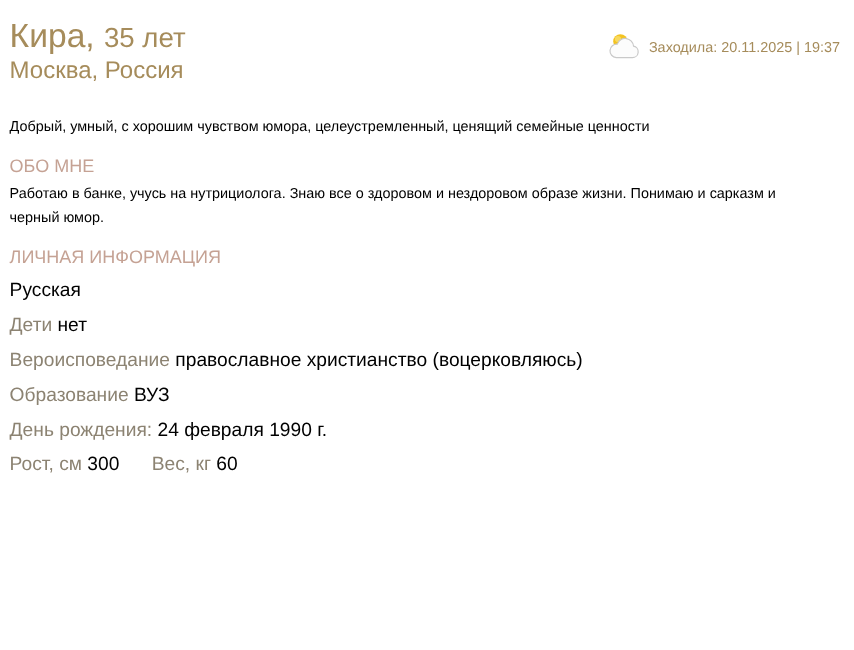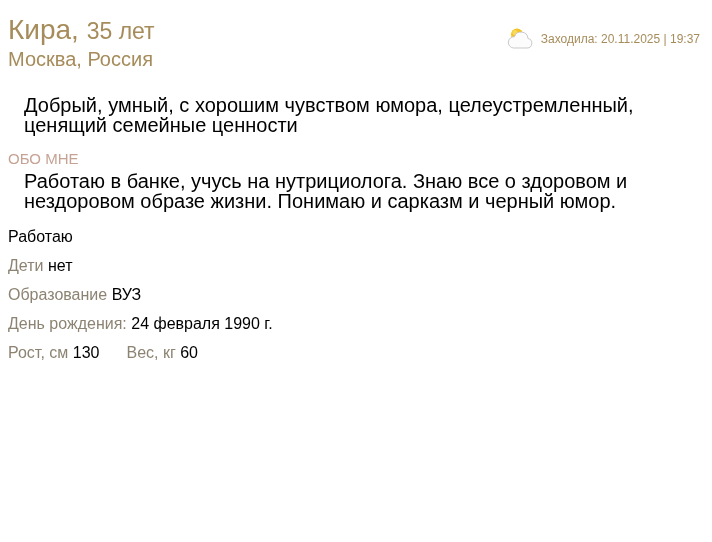--- a/index.html
+++ b/index.html
@@ -50,22 +50,22 @@
   .weather { width: 26px; height: 23px; display: inline-block; flex: 0 0 auto; }
   
   .sec-h {
     margin: 0;
     font-size: 15px;
     font-weight: 400;
     line-height: 16px;
     color: #c5a294;
   }
   .sec-p {
-    margin: 4px 0 16px 16px;
-    font-size: 20px;
+    margin: 4px 0 16px 0;
+    font-size: 12px;
     line-height: 20px;
     max-width: 655px;
     color: #000000;
   }
   .rows { margin-top: 10px; }
   .info-row {
     font-size: 16px;
     line-height: 19px;
     margin-bottom: 10px;
     color: #000000;
@@ -114,36 +114,41 @@
   <section>
     <p class="sec-p">Добрый, умный, с хорошим чувством юмора, целеустремленный, ценящий семейные ценности</p>
   </section>
 
   <section>
     <h2 class="sec-h">ОБО МНЕ</h2>
     <p class="sec-p">Работаю в банке, учусь на нутрициолога. Знаю все о здоровом и нездоровом образе жизни. Понимаю и сарказм и черный юмор.</p>
   </section>
 
   <section>
+    <h2 class="sec-h">ЛИЧНАЯ ИНФОРМАЦИЯ</h2>
     <div class="rows">
       <div class="info-row">
-        <span>Работаю</span>
+        <span>Русская</span>
       </div>
       <div class="info-row">
         <span class="info-label">Дети</span>
         <span>нет</span>
+      </div>
+      <div class="info-row">
+        <span class="info-label">Вероисповедание</span>
+        <span>православное христианство (воцерковляюсь)</span>
       </div>
       <div class="info-row">
         <span class="info-label">Образование</span>
         <span>ВУЗ</span>
       </div>
       <div class="info-row">
         <span class="info-label">День рождения:</span>
         <span>24 февраля 1990 г.</span>
       </div>
       <div class="info-row">
-        <span class="pair"><span class="info-label">Рост, см</span> <span>130</span></span><span class="pair"><span class="info-label">Вес, кг</span> <span>60</span></span>
+        <span class="pair"><span class="info-label">Рост, см</span> <span>300</span></span><span class="pair"><span class="info-label">Вес, кг</span> <span>60</span></span>
       </div>
     </div>
   </section>
 
 
 </div>
 
 </body></html>

